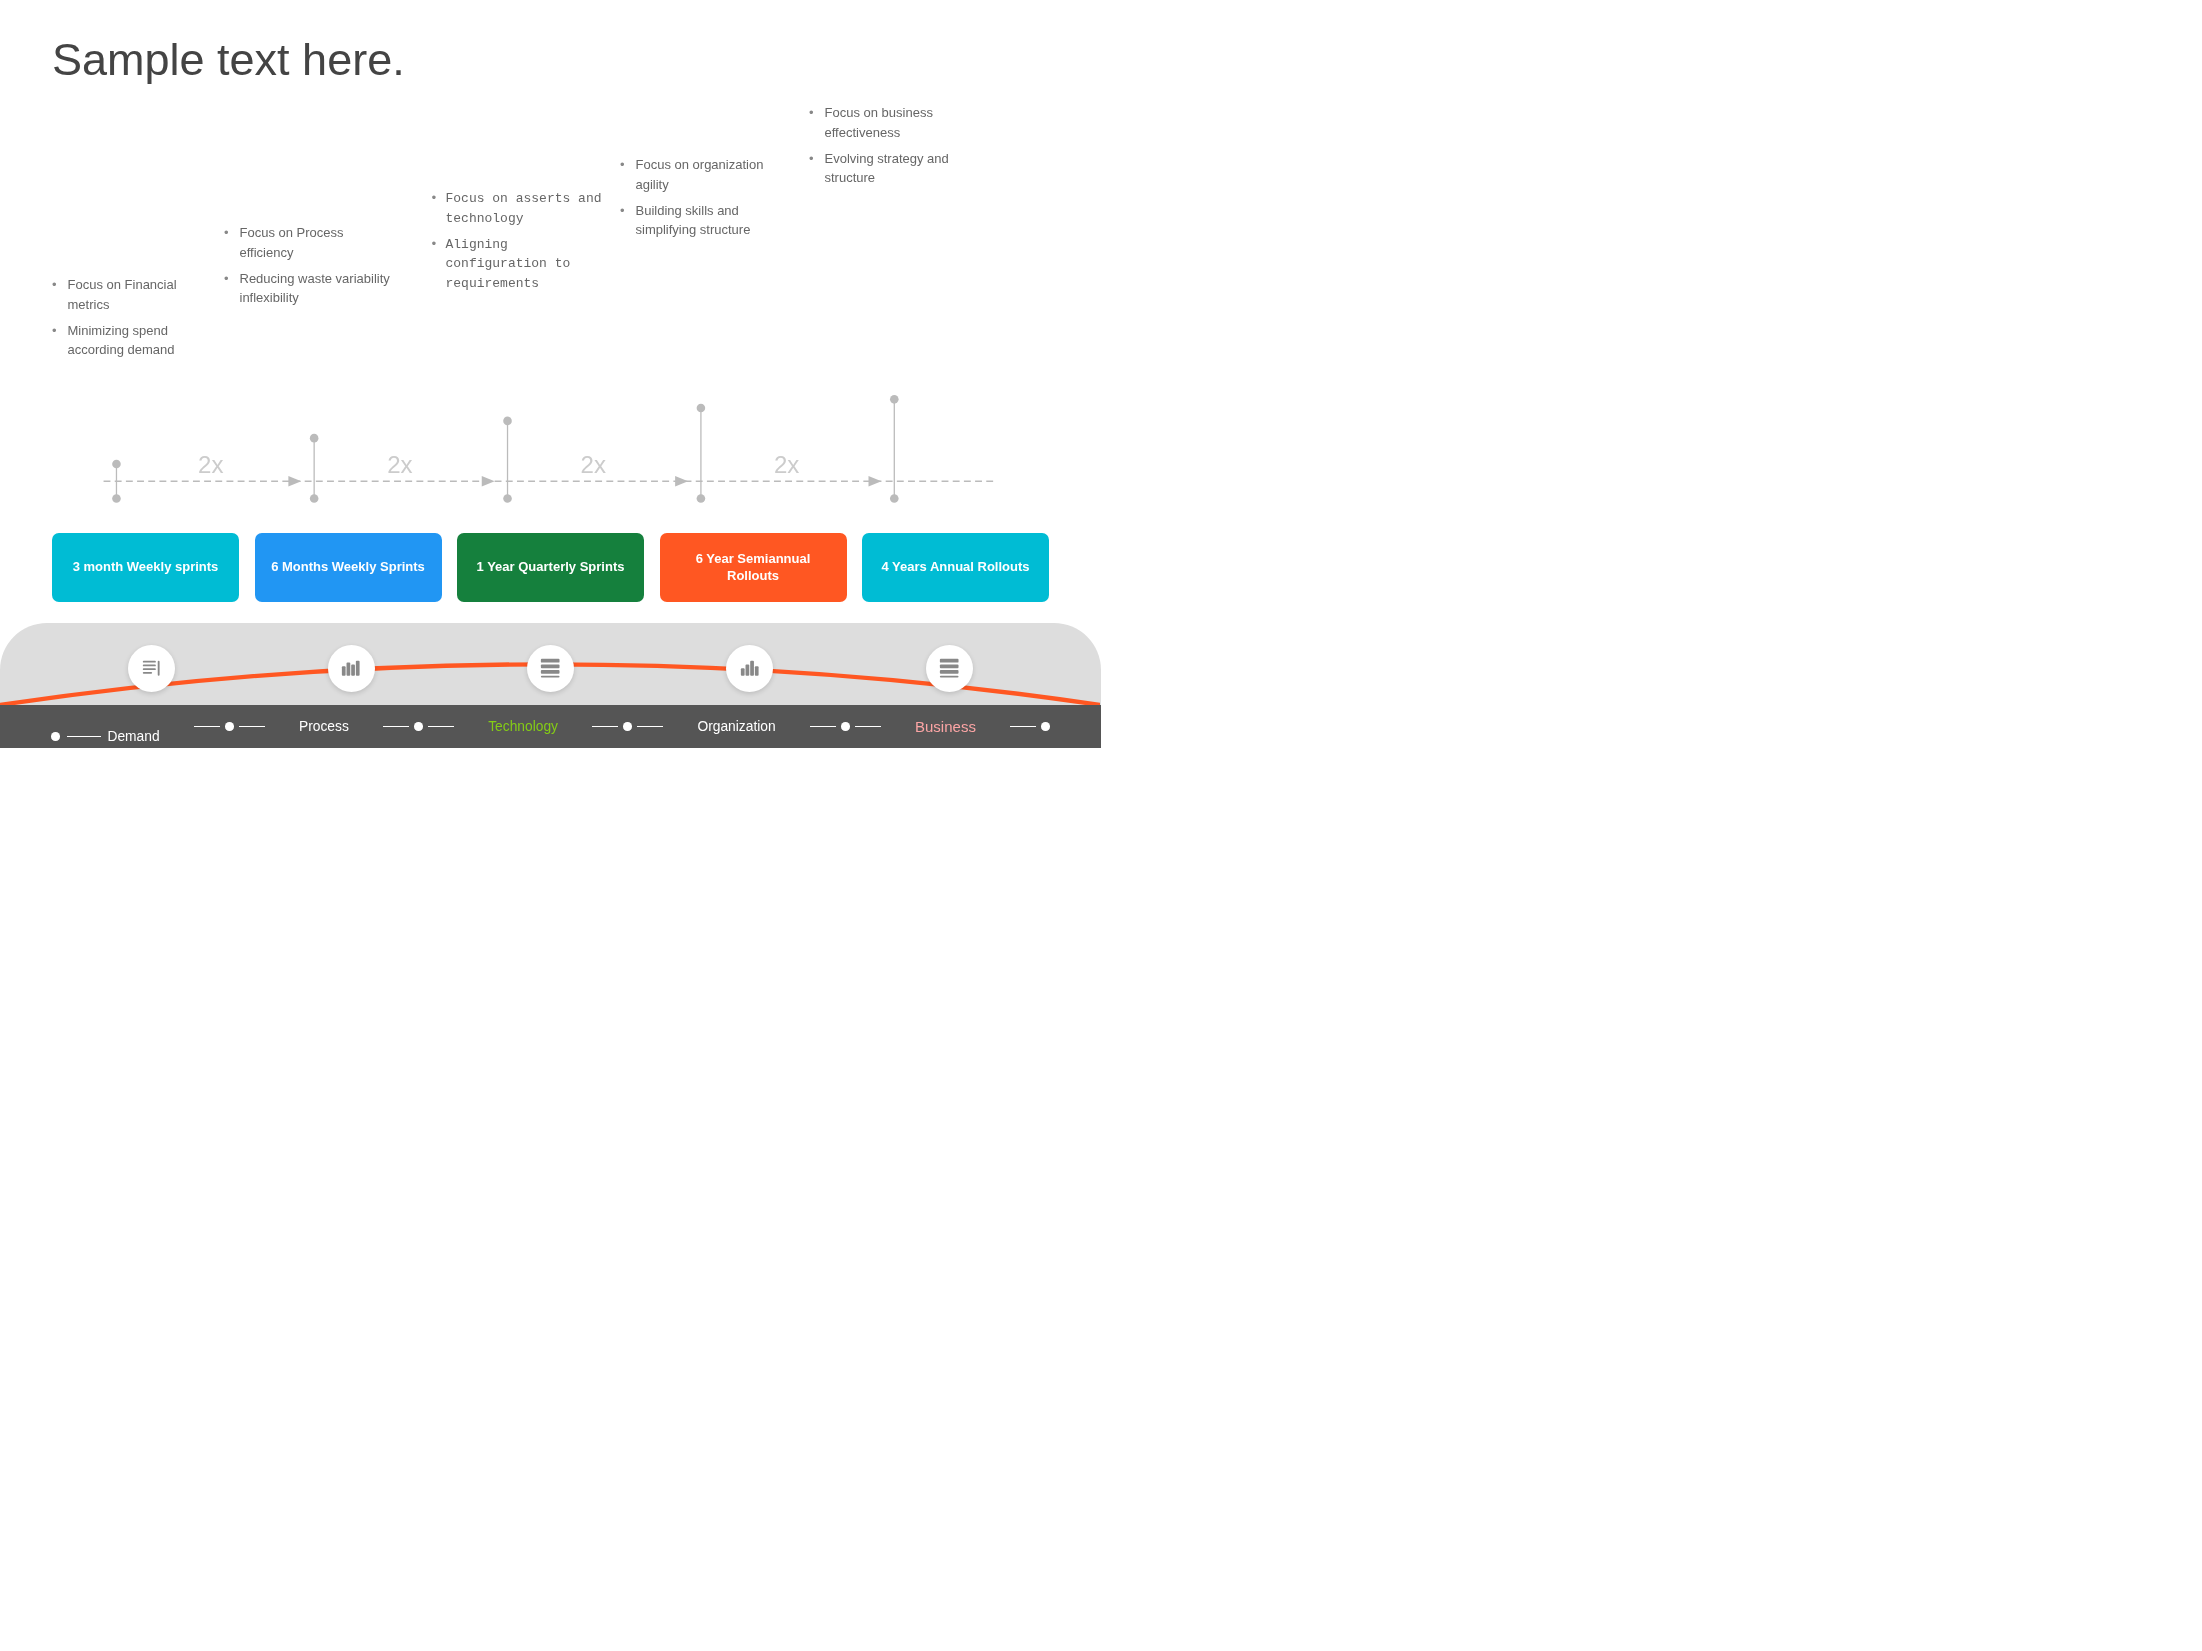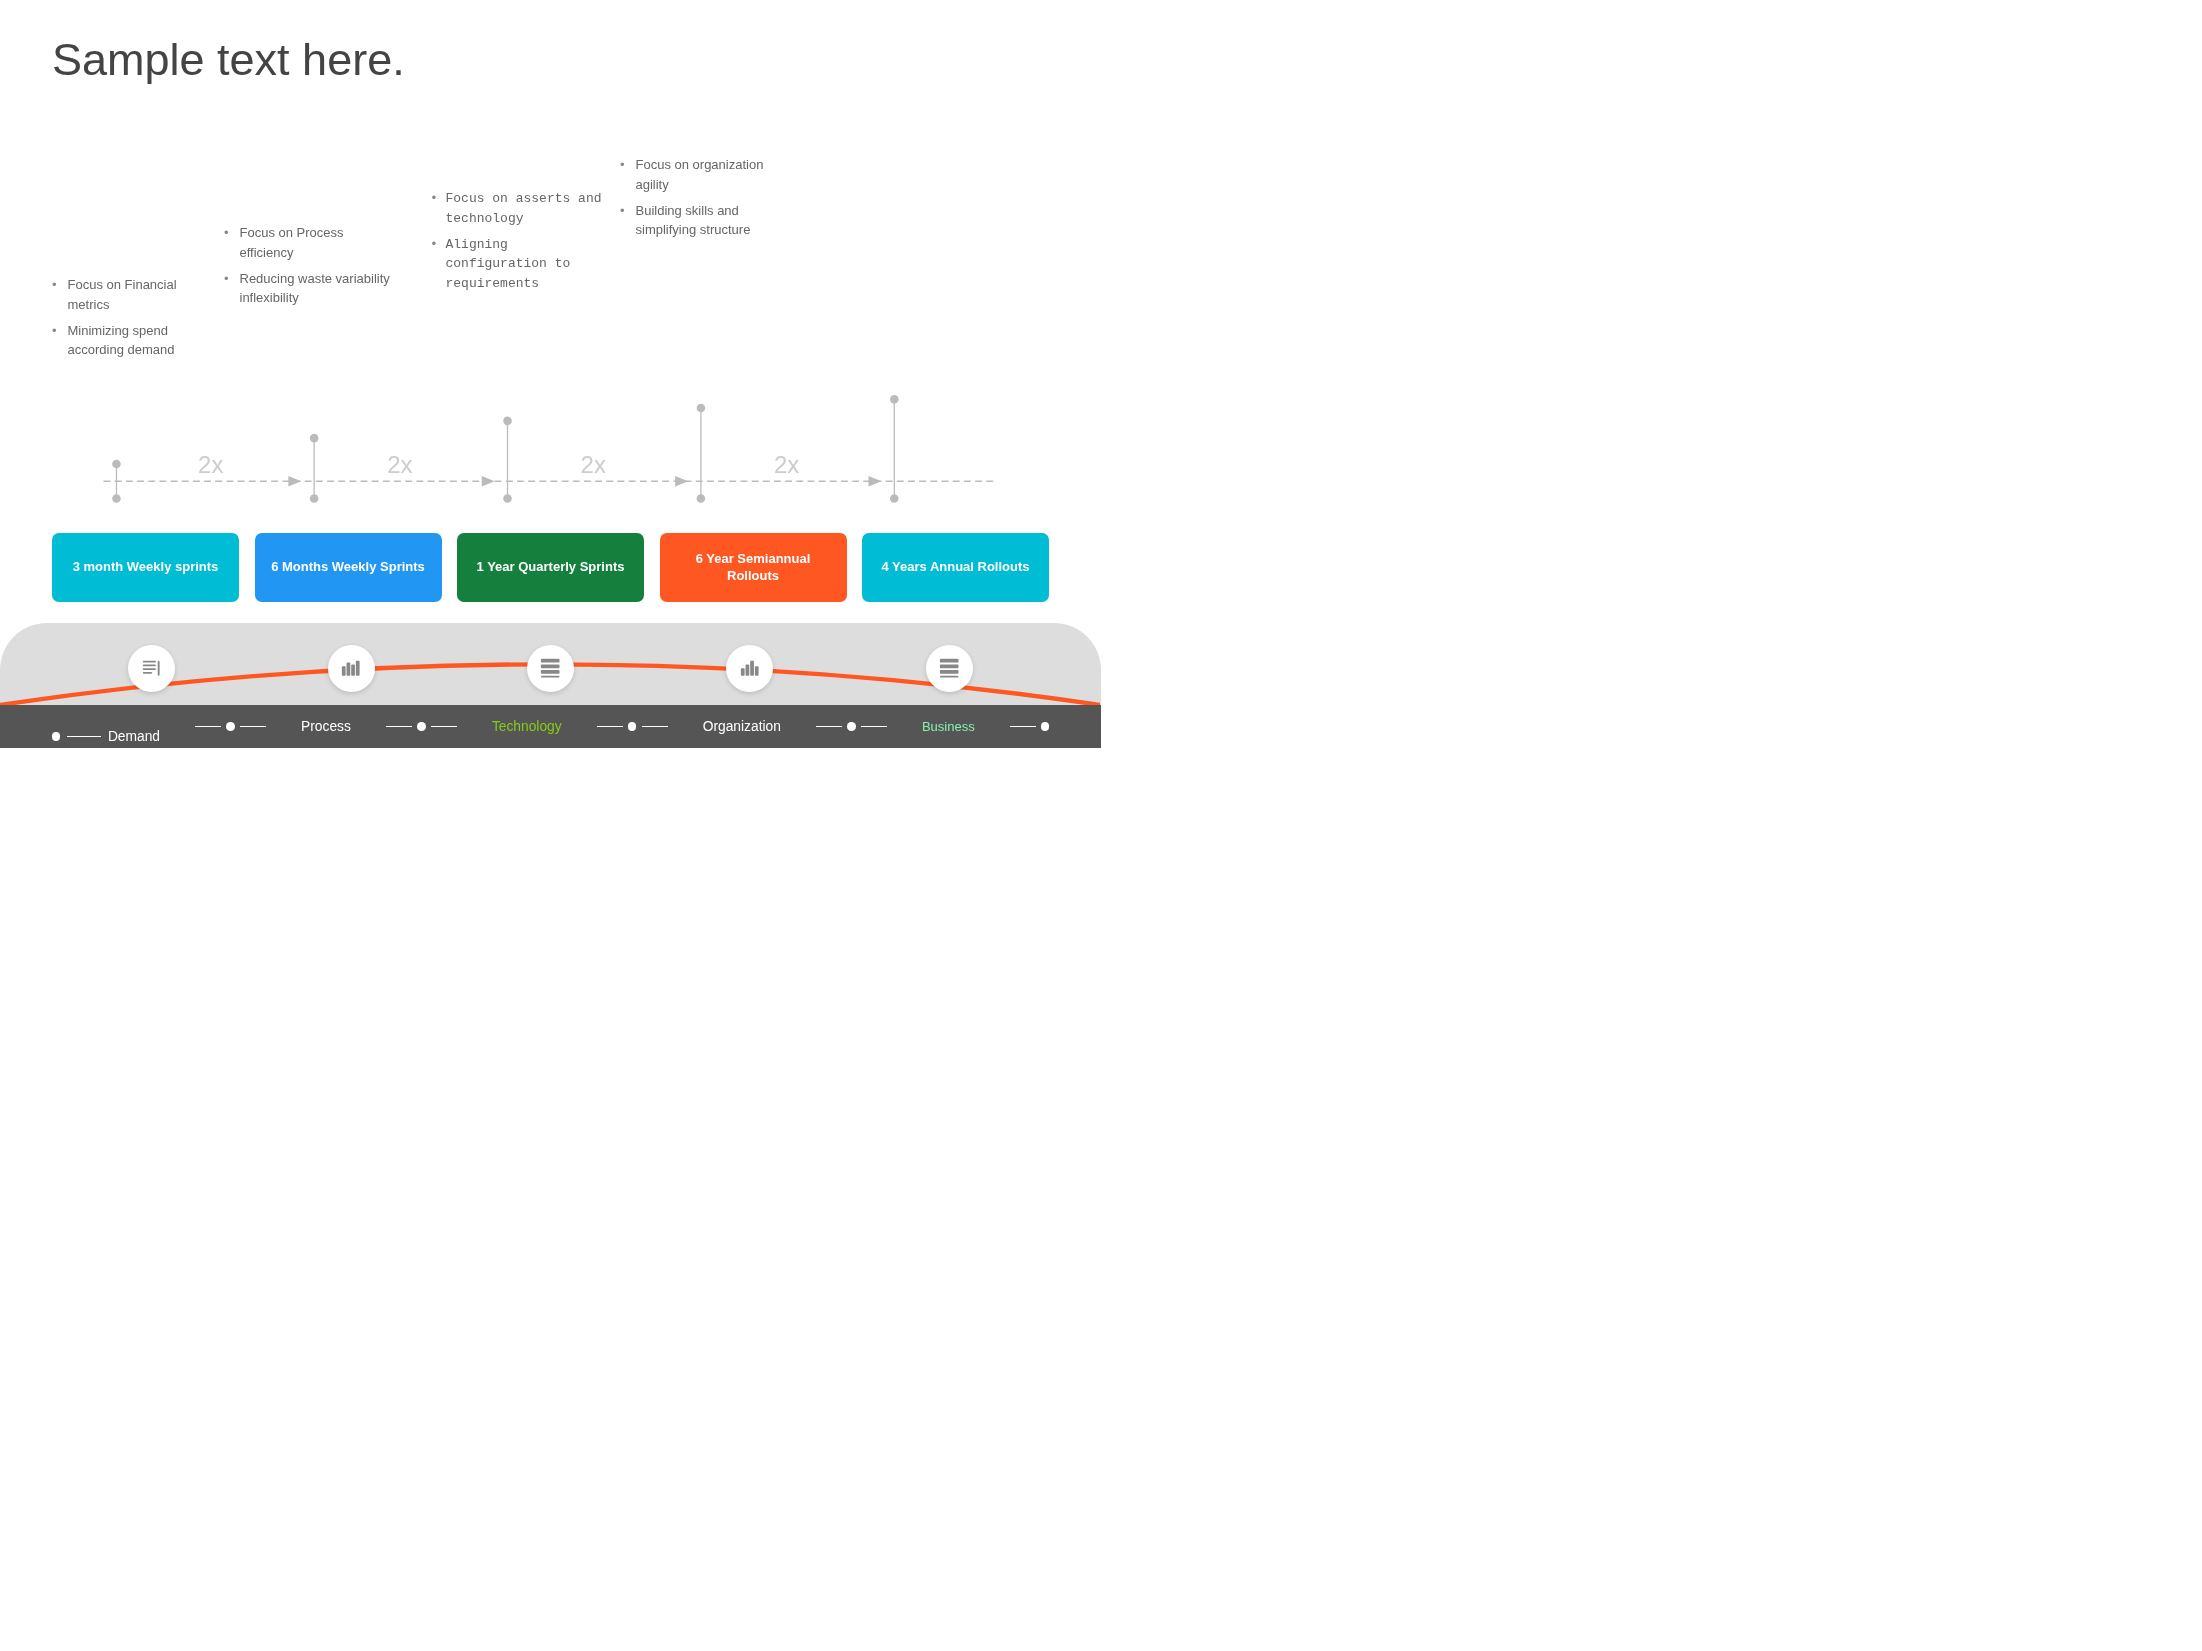--- a/index.html
+++ b/index.html
@@ -163,20 +163,26 @@
       </ul>
     </div>
 
     <div class="bullet-group bullet-group-4">
       <ul>
         <li>Focus on organization agility</li>
         <li>Building skills and simplifying structure</li>
       </ul>
     </div>
 
+    <div class="bullet-group bullet-group-5">
+      <ul>
+        <li>Focus on business effectiveness</li>
+        <li>Evolving strategy and structure</li>
+      </ul>
+    </div>
 
     <svg style="position:absolute; bottom:0; left:0; width:100%; height:138px;" viewBox="0 0 1160 160" preserveAspectRatio="none">
 
       <line x1="60" y1="100" x2="1100" y2="100" stroke="#bbb" stroke-width="2" stroke-dasharray="8,5"></line>
 
       <polygon points="275,94 275,106 290,100" fill="#bbb"></polygon>
       <polygon points="500,94 500,106 515,100" fill="#bbb"></polygon>
       <polygon points="725,94 725,106 740,100" fill="#bbb"></polygon>
       <polygon points="950,94 950,106 965,100" fill="#bbb"></polygon>
 
@@ -311,19 +317,19 @@
     <div style="width:26px;height:1.7px;background:#fff;"></div>
     <div class="nav-dot"></div>
     <div style="width:26px;height:1.7px;background:#fff;"></div>
   </div>
   <span style="color:#fff;font-size:13.8px;">Organization</span>
   <div style="display:flex;align-items:center;gap:5.2px;">
     <div style="width:26px;height:1.7px;background:#fff;"></div>
     <div class="nav-dot"></div>
     <div style="width:26px;height:1.7px;background:#fff;"></div>
   </div>
-  <span style="color:#86efac;font-size:13px;">Business</span>
+  <span style="color:#fca5a5;font-size:15px;">Business</span>
   <div style="display:flex;align-items:center;gap:5.2px;">
     <div style="width:26px;height:1.7px;background:#fff;"></div>
     <div class="nav-dot"></div>
   </div>
 </div>
 
 
 </body></html>

